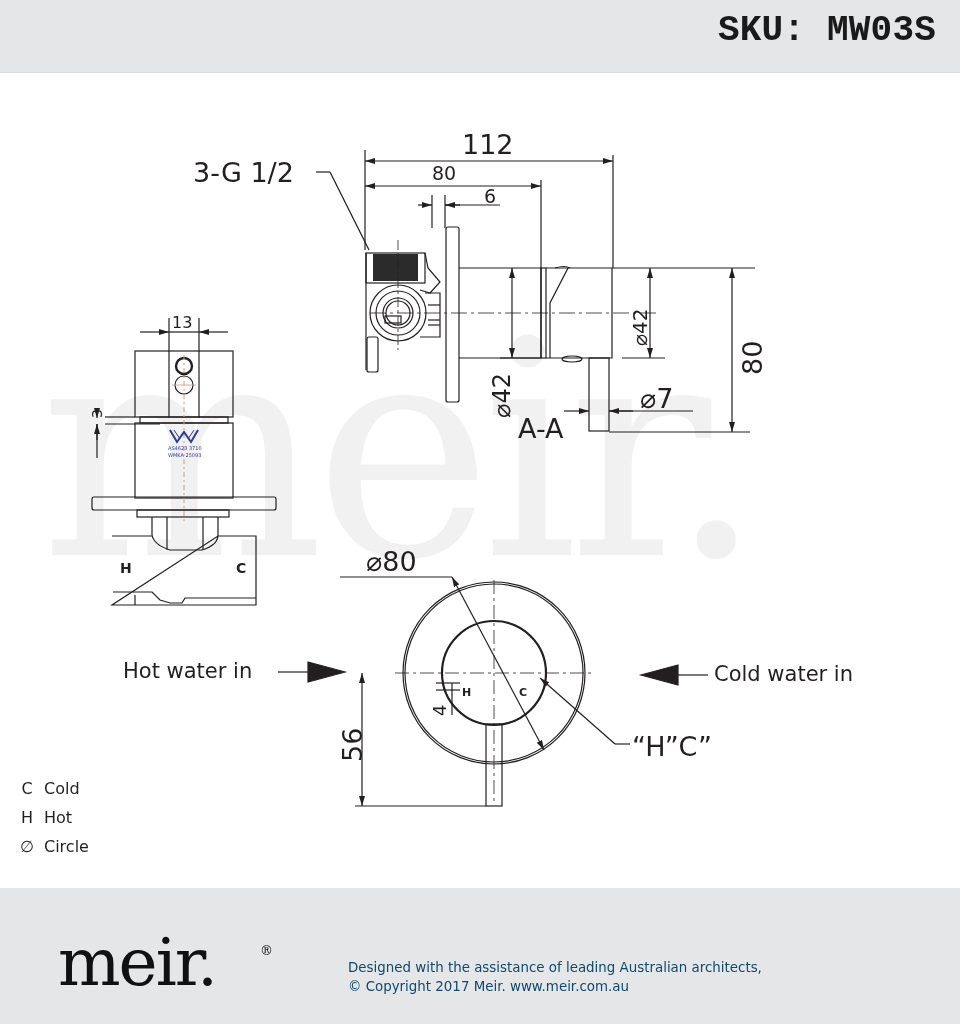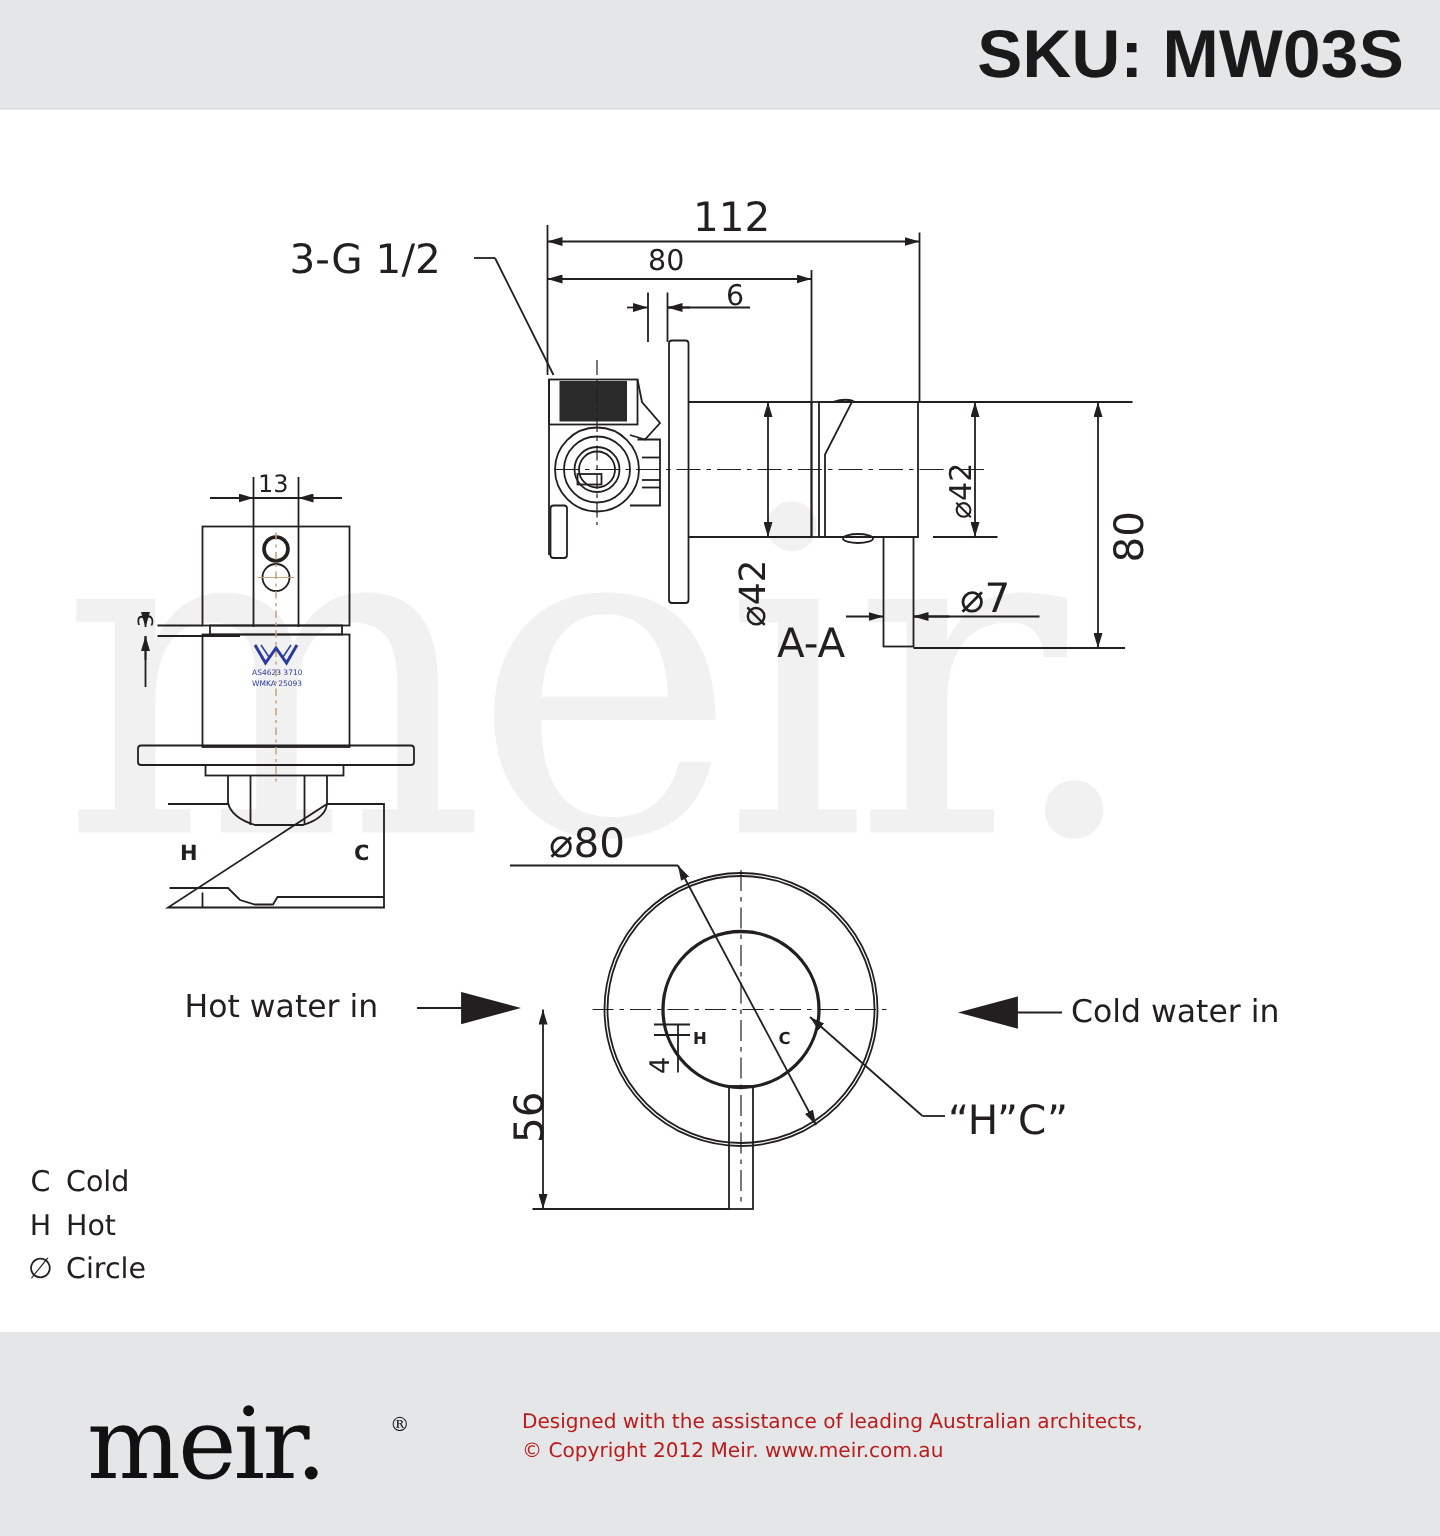--- a/index.html
+++ b/index.html
@@ -8,45 +8,45 @@
     background: #ffffff;
     font-family: "DejaVu Sans", "Liberation Sans", sans-serif;
     color: #231f20;
   }
   .header {
     position: absolute; left: 0; top: 0; width: 960px; height: 72px;
     background: #e5e6e8; border-bottom: 1px solid #dcdddf;
   }
   .sku {
     position: absolute; right: 24px; top: 10px;
-    font-family: Liberation Sans, sans-serif; font-weight: bold;
-    font-size: 45px; color: #1a1a1a; letter-spacing: 0.2px;
+    font-family: Liberation Mono, monospace; font-weight: bold;
+    font-size: 36px; color: #1a1a1a; letter-spacing: 0.2px;
   }
   .canvas { position: absolute; left: 0; top: 73px; width: 960px; height: 815px; }
   .canvas svg { display: block; }
   .legend {
     position: absolute; left: 16px; top: 774px;
-    font-family: "DejaVu Sans", sans-serif; font-size: 19px; color: #231f20;
+    font-family: "DejaVu Sans", sans-serif; font-size: 16px; color: #231f20;
     line-height: 29px;
   }
   .legend .row { white-space: nowrap; }
   .legend .sym { display: inline-block; width: 22px; text-align: center; margin-right: 6px; }
   .footer {
     position: absolute; left: 0; top: 888px; width: 960px; height: 136px;
     background: #e5e6e8;
   }
   .brand {
     position: absolute; left: 58px; top: 42px;
     font-family: "DejaVu Serif", "Liberation Serif", serif;
     font-size: 66px; color: #111; letter-spacing: -2px; line-height: 1;
   }
   .brand .reg { position: absolute; font-size: 13px; left: 202px; top: 14px; letter-spacing: 0; }
   .tagline {
-    position: absolute; left: 348px; top: 51px;
-    font-family: "DejaVu Sans", sans-serif; font-size: 13.4px; line-height: 19px; color: #b91c1c;
+    position: absolute; left: 348px; top: 70px;
+    font-family: "DejaVu Sans", sans-serif; font-size: 13.4px; line-height: 19px; color: #0c4a6e;
   }
   .tagline div { white-space: nowrap; }
   .dim { font-family: "DejaVu Sans", sans-serif; fill: #231f20; }
 </style>
 </head>
 <body>
 
 <div class="header">
   <div class="sku">SKU: MW03S</div>
 </div>
@@ -237,15 +237,15 @@
   </div>
 </div>
 
 <div class="footer">
   <div class="brand">
     <span>meir.</span>
     <span class="reg">®</span>
   </div>
   <div class="tagline">
     <div>Designed with the assistance of leading Australian architects,</div>
-    <div>© Copyright 2012 Meir. www.meir.com.au</div>
+    <div>© Copyright 2017 Meir. www.meir.com.au</div>
   </div>
 </div>
 
 </body></html>

